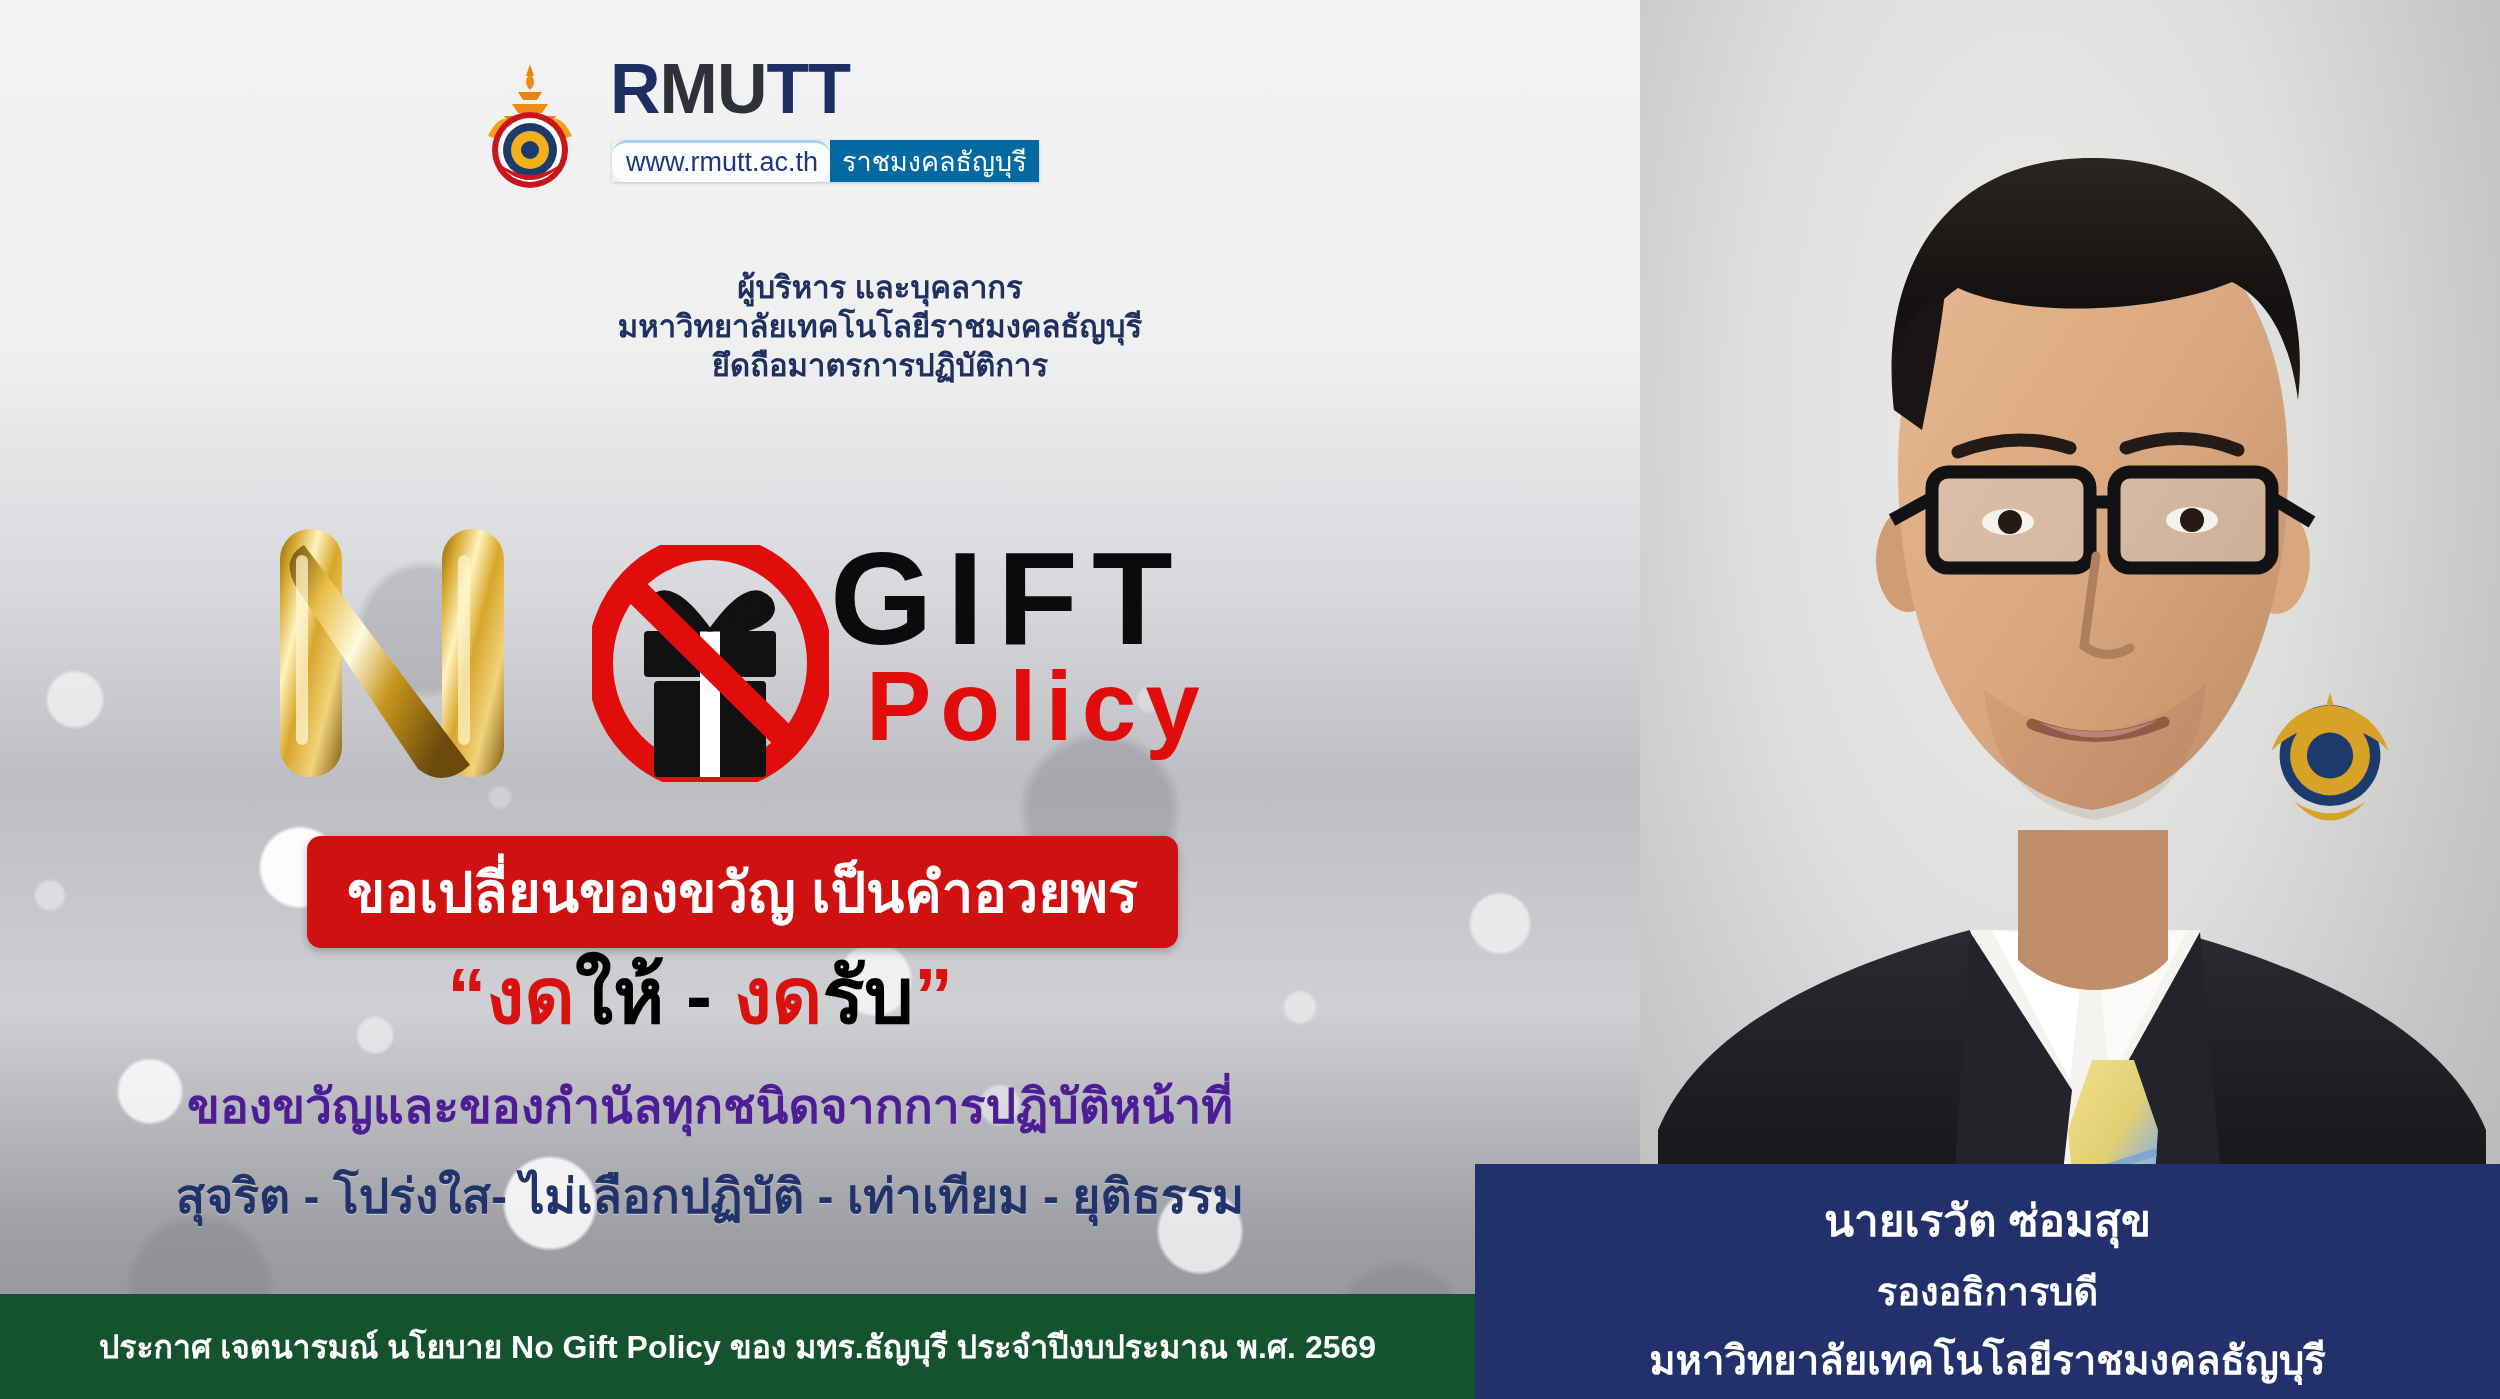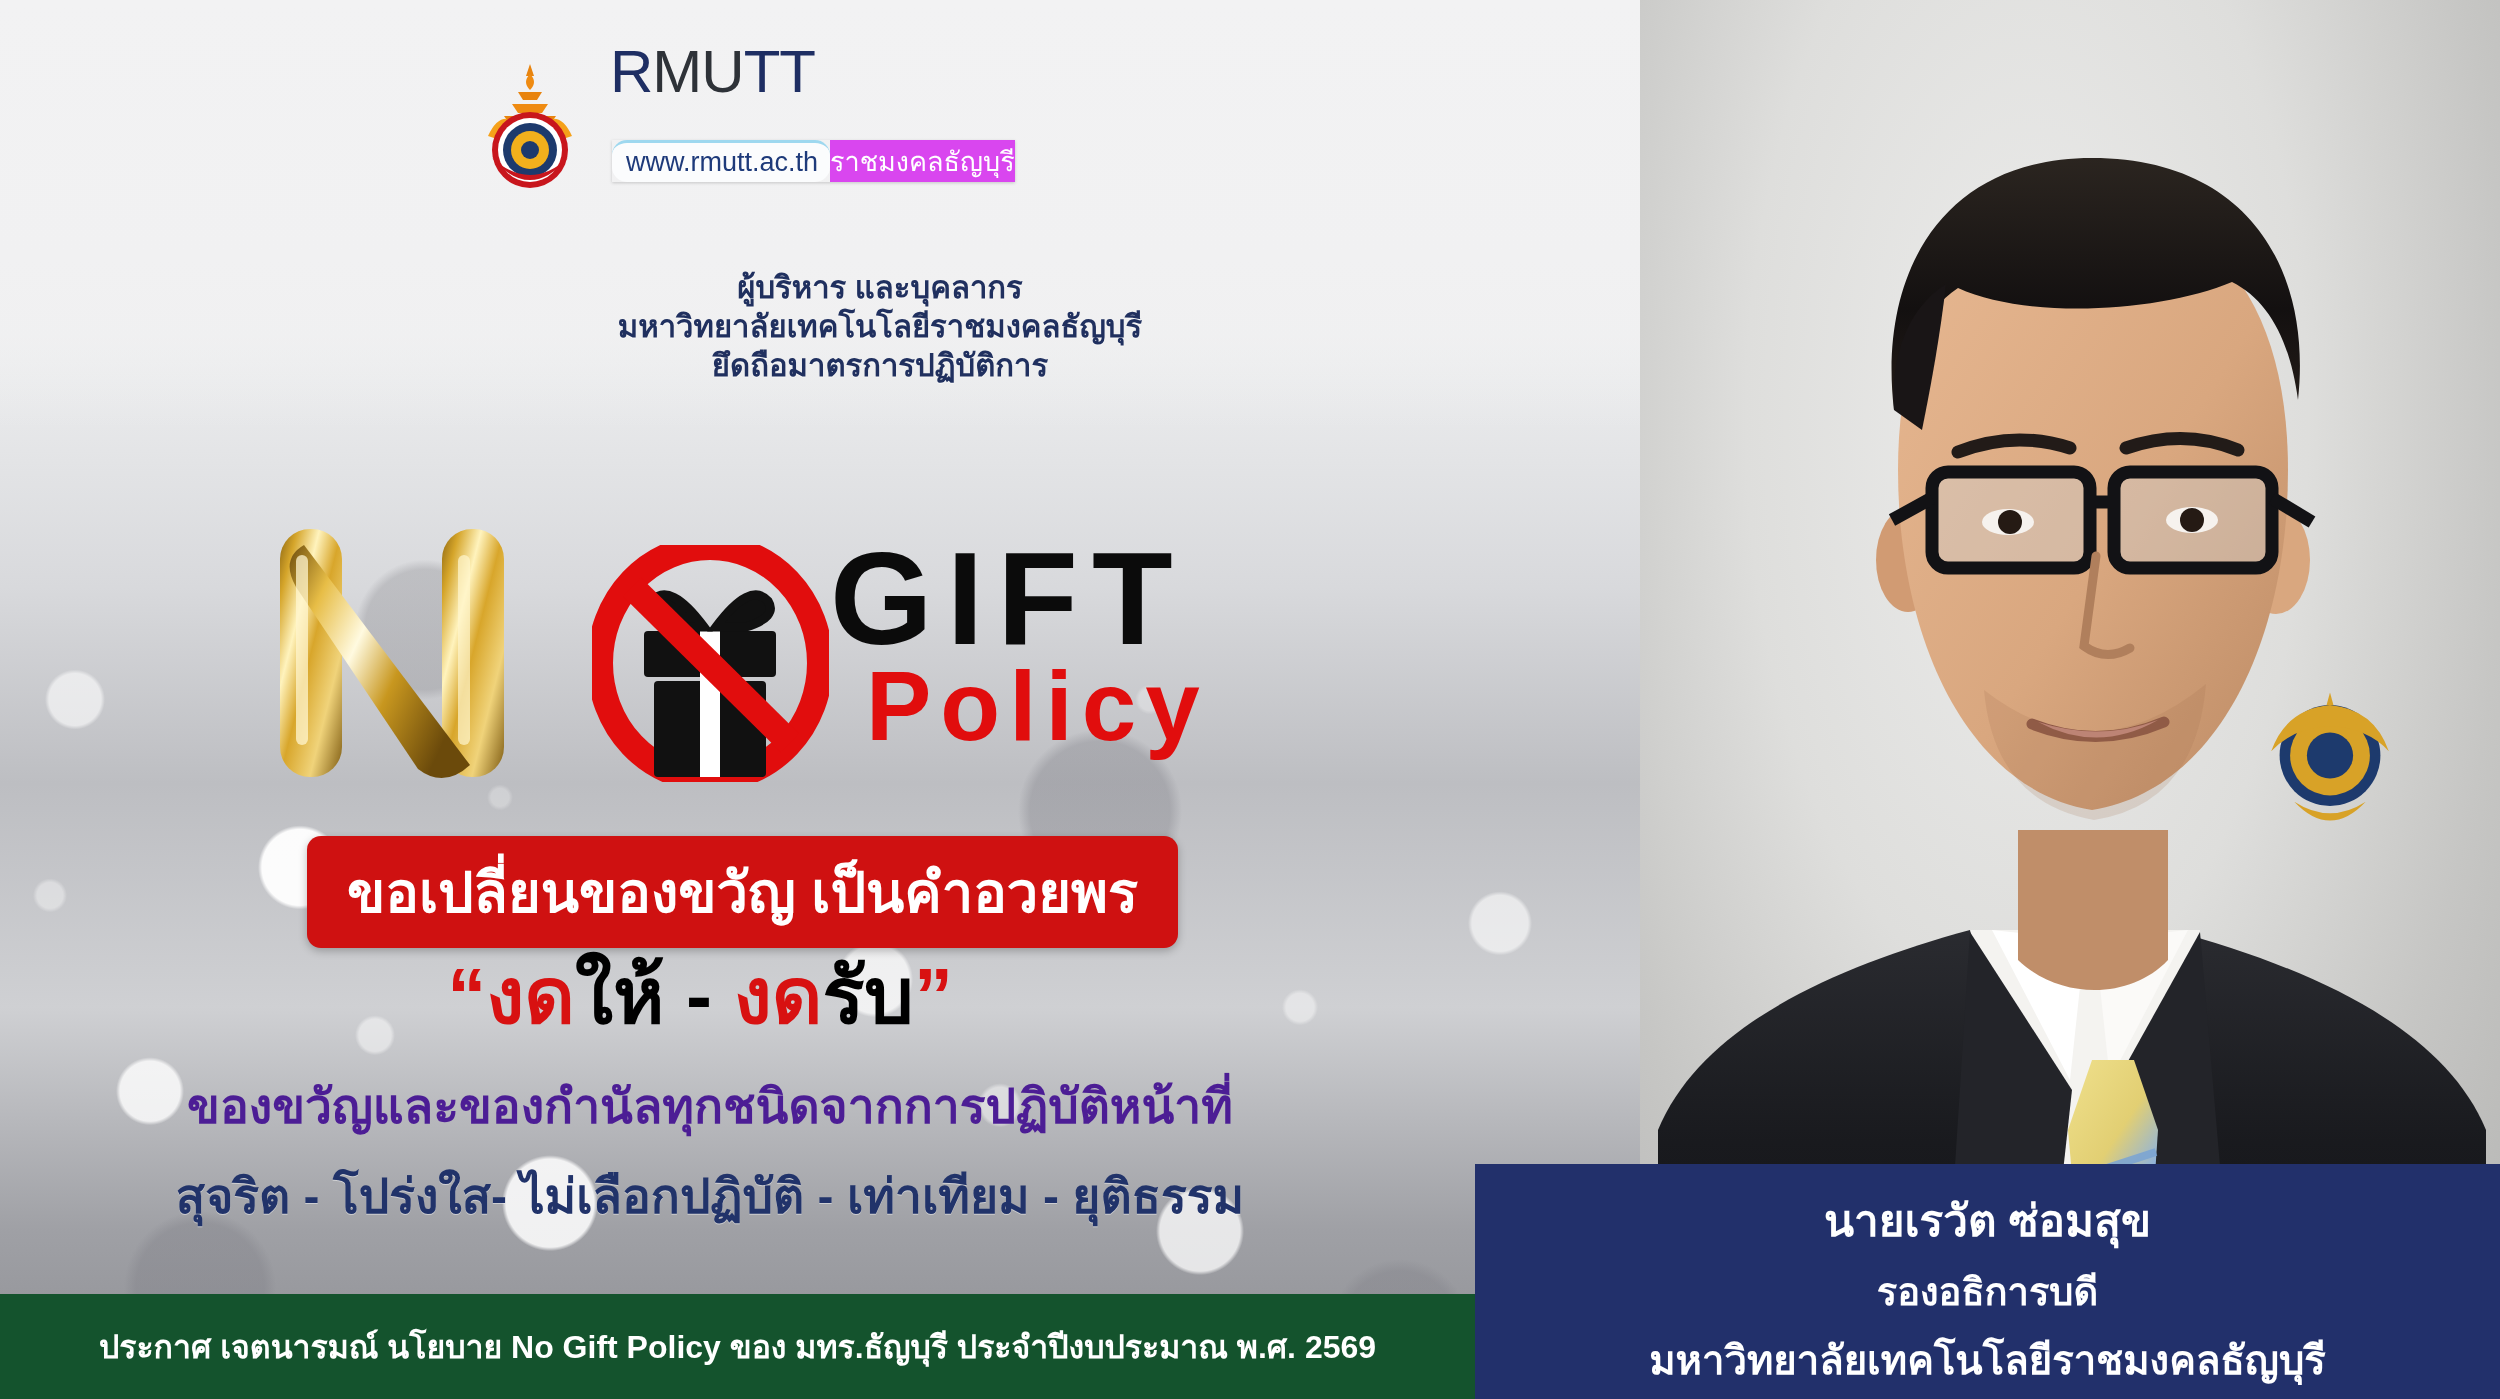--- a/index.html
+++ b/index.html
@@ -45,29 +45,29 @@
 
   
   .portrait-wrap{position:absolute;left:1640px;top:0;width:860px;height:1399px;overflow:hidden;}
   .studio-bg{position:absolute;inset:0;
     background:radial-gradient(ellipse at 45% 30%, #ececeb 0%, #dededc 42%, #c6c6c4 72%, #b4b4b2 100%);}
   .person{position:absolute;left:0;top:0;width:860px;height:1399px;}
 
   
   .logo-block{position:absolute;left:470px;top:28px;width:600px;height:170px;}
   .emblem{position:absolute;left:0;top:34px;width:120px;height:130px;}
-  .rmutt-word{position:absolute;left:140px;top:14px;font-size:60px;font-weight:400;letter-spacing:-1px;line-height:1;}
+  .rmutt-word{position:absolute;left:140px;top:26px;font-size:70px;font-weight:700;letter-spacing:-1px;line-height:1;}
   .rmutt-word .seg{display:inline-block;}
   .c-navy{color:#1e2e63;}
   .c-dark{color:#2e3238;}
   .url-bar{position:absolute;left:142px;top:112px;height:42px;display:flex;align-items:stretch;
     box-shadow:0 1px 3px rgba(0,0,0,.18);}
   .url-left{background:#fbfcfd;color:#1e3a7a;font-size:27px;display:flex;align-items:center;padding:0 12px 0 14px;
     border-top:3px solid #9ed8ef;border-radius:15px;}
-  .url-right{background:#d946ef;color:#fff;font-size:27px;display:flex;align-items:center;padding:0 0;}
+  .url-right{background:#0369a1;color:#fff;font-size:27px;display:flex;align-items:center;padding:0 12px;}
 
   .head-lines{position:absolute;left:300px;top:268px;width:1160px;text-align:center;color:#20305f;
     font-weight:800;line-height:1.26;font-size:31px;text-shadow:0 1px 0 rgba(255,255,255,.6);}
 
   .nogift{position:absolute;left:240px;top:505px;width:1250px;height:300px;}
   .letter-n{position:absolute;left:18px;top:10px;width:270px;height:275px;}
   .no-sign{position:absolute;left:352px;top:40px;width:237px;height:237px;}
   .gift-word{position:absolute;left:590px;top:28px;font-size:132px;font-weight:800;color:#0b0b0b;letter-spacing:14px;line-height:1;}
   .policy-word{position:absolute;left:596px;top:152px;font-size:98px;font-weight:800;color:#e10d0d;letter-spacing:9px;line-height:1;margin-left:30px;}
 

